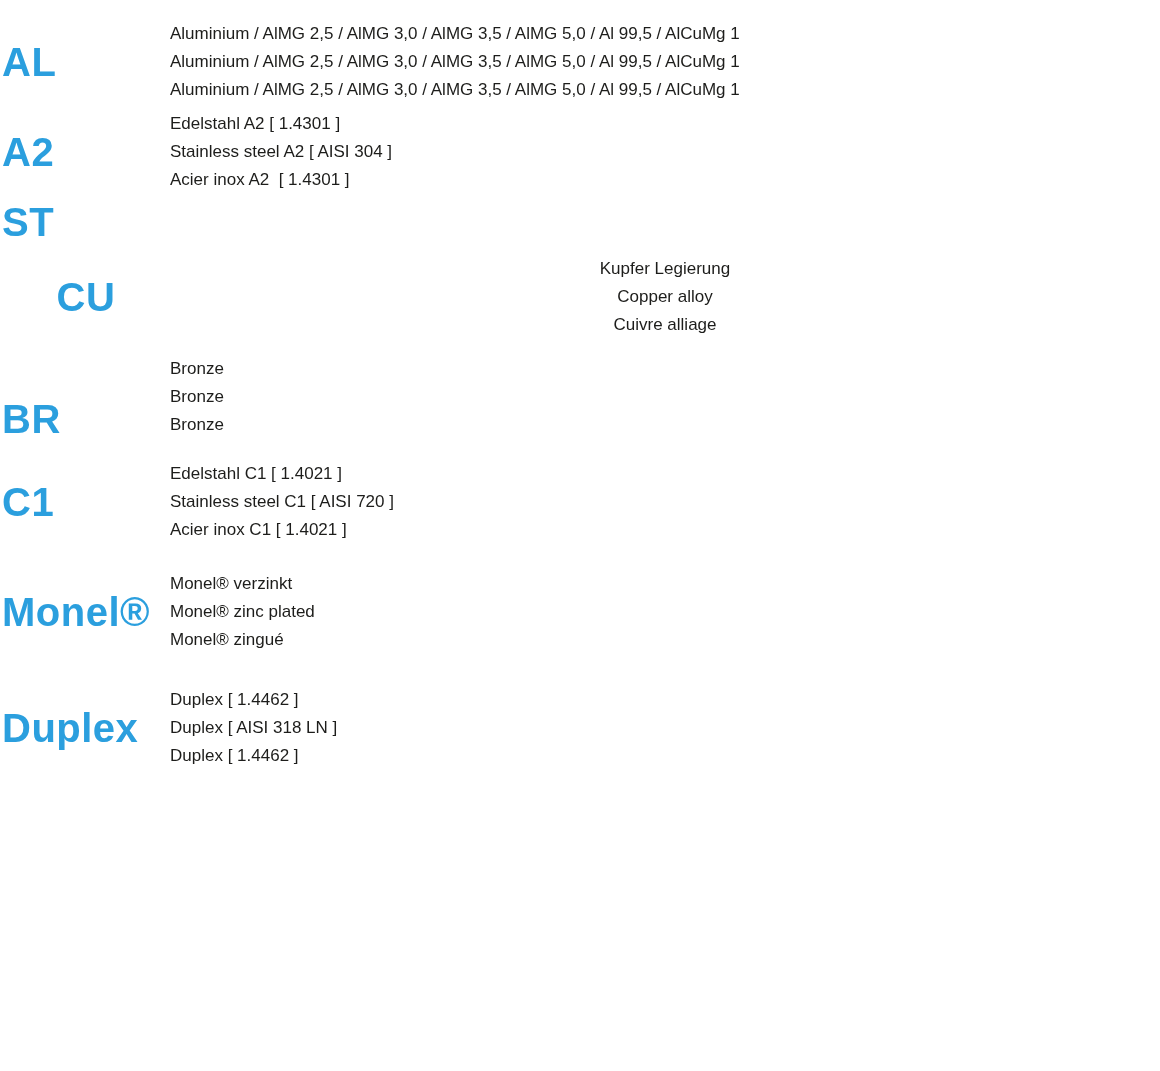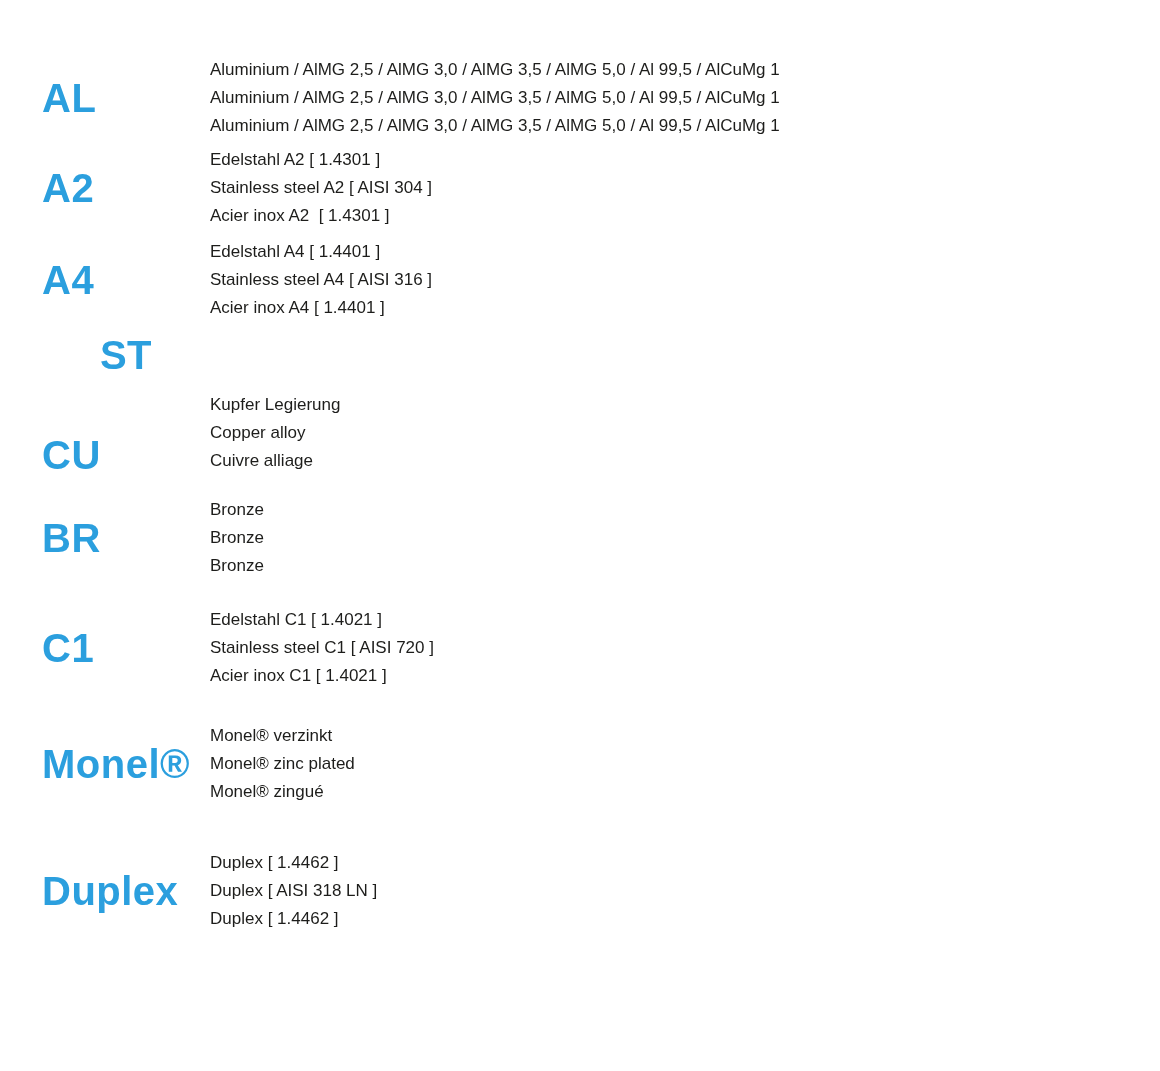--- a/index.html
+++ b/index.html
@@ -9,23 +9,22 @@
     width: 1160px; height: 1071px;
     font-family: "Liberation Sans", sans-serif;
     overflow: hidden;
   }
   .page {
     position: relative;
     width: 1160px; height: 1071px;
     background: var(--bg);
   }
   .materials-list {
-    padding-top: 56px;
+    padding-top: 20px;
     padding-left: 2px;
-    margin-left: 40px;
   }
   .material-row {
     display: flex;
     align-items: center;
   }
   
   .material-row:nth-child(1) { margin-bottom: 6px; }
   .material-row:nth-child(2) { margin-bottom: 8px; align-items: center; }
   .material-row:nth-child(3) { margin-bottom: 13px; }
   .material-row:nth-child(4) { margin-bottom: 16px; text-align: center; }
@@ -69,28 +68,20 @@
 
   <div class="material-row">
     <div class="material-code">A2</div>
     <div class="material-desc">
       <div class="desc-line">Edelstahl A2 [ 1.4301 ]</div>
       <div class="desc-line">Stainless steel A2 [ AISI 304 ]</div>
       <div class="desc-line">Acier inox A2  [ 1.4301 ]</div>
     </div>
   </div>
 
-  <div class="material-row">
-    <div class="material-code">A4</div>
-    <div class="material-desc">
-      <div class="desc-line">Edelstahl A4 [ 1.4401 ]</div>
-      <div class="desc-line">Stainless steel A4 [ AISI 316 ]</div>
-      <div class="desc-line">Acier inox A4 [ 1.4401 ]</div>
-    </div>
-  </div>
 
   <div class="material-row">
     <div class="material-code">ST</div>
   </div>
 
   <div class="material-row">
     <div class="material-code">CU</div>
     <div class="material-desc">
       <div class="desc-line">Kupfer Legierung</div>
       <div class="desc-line">Copper alloy</div>

